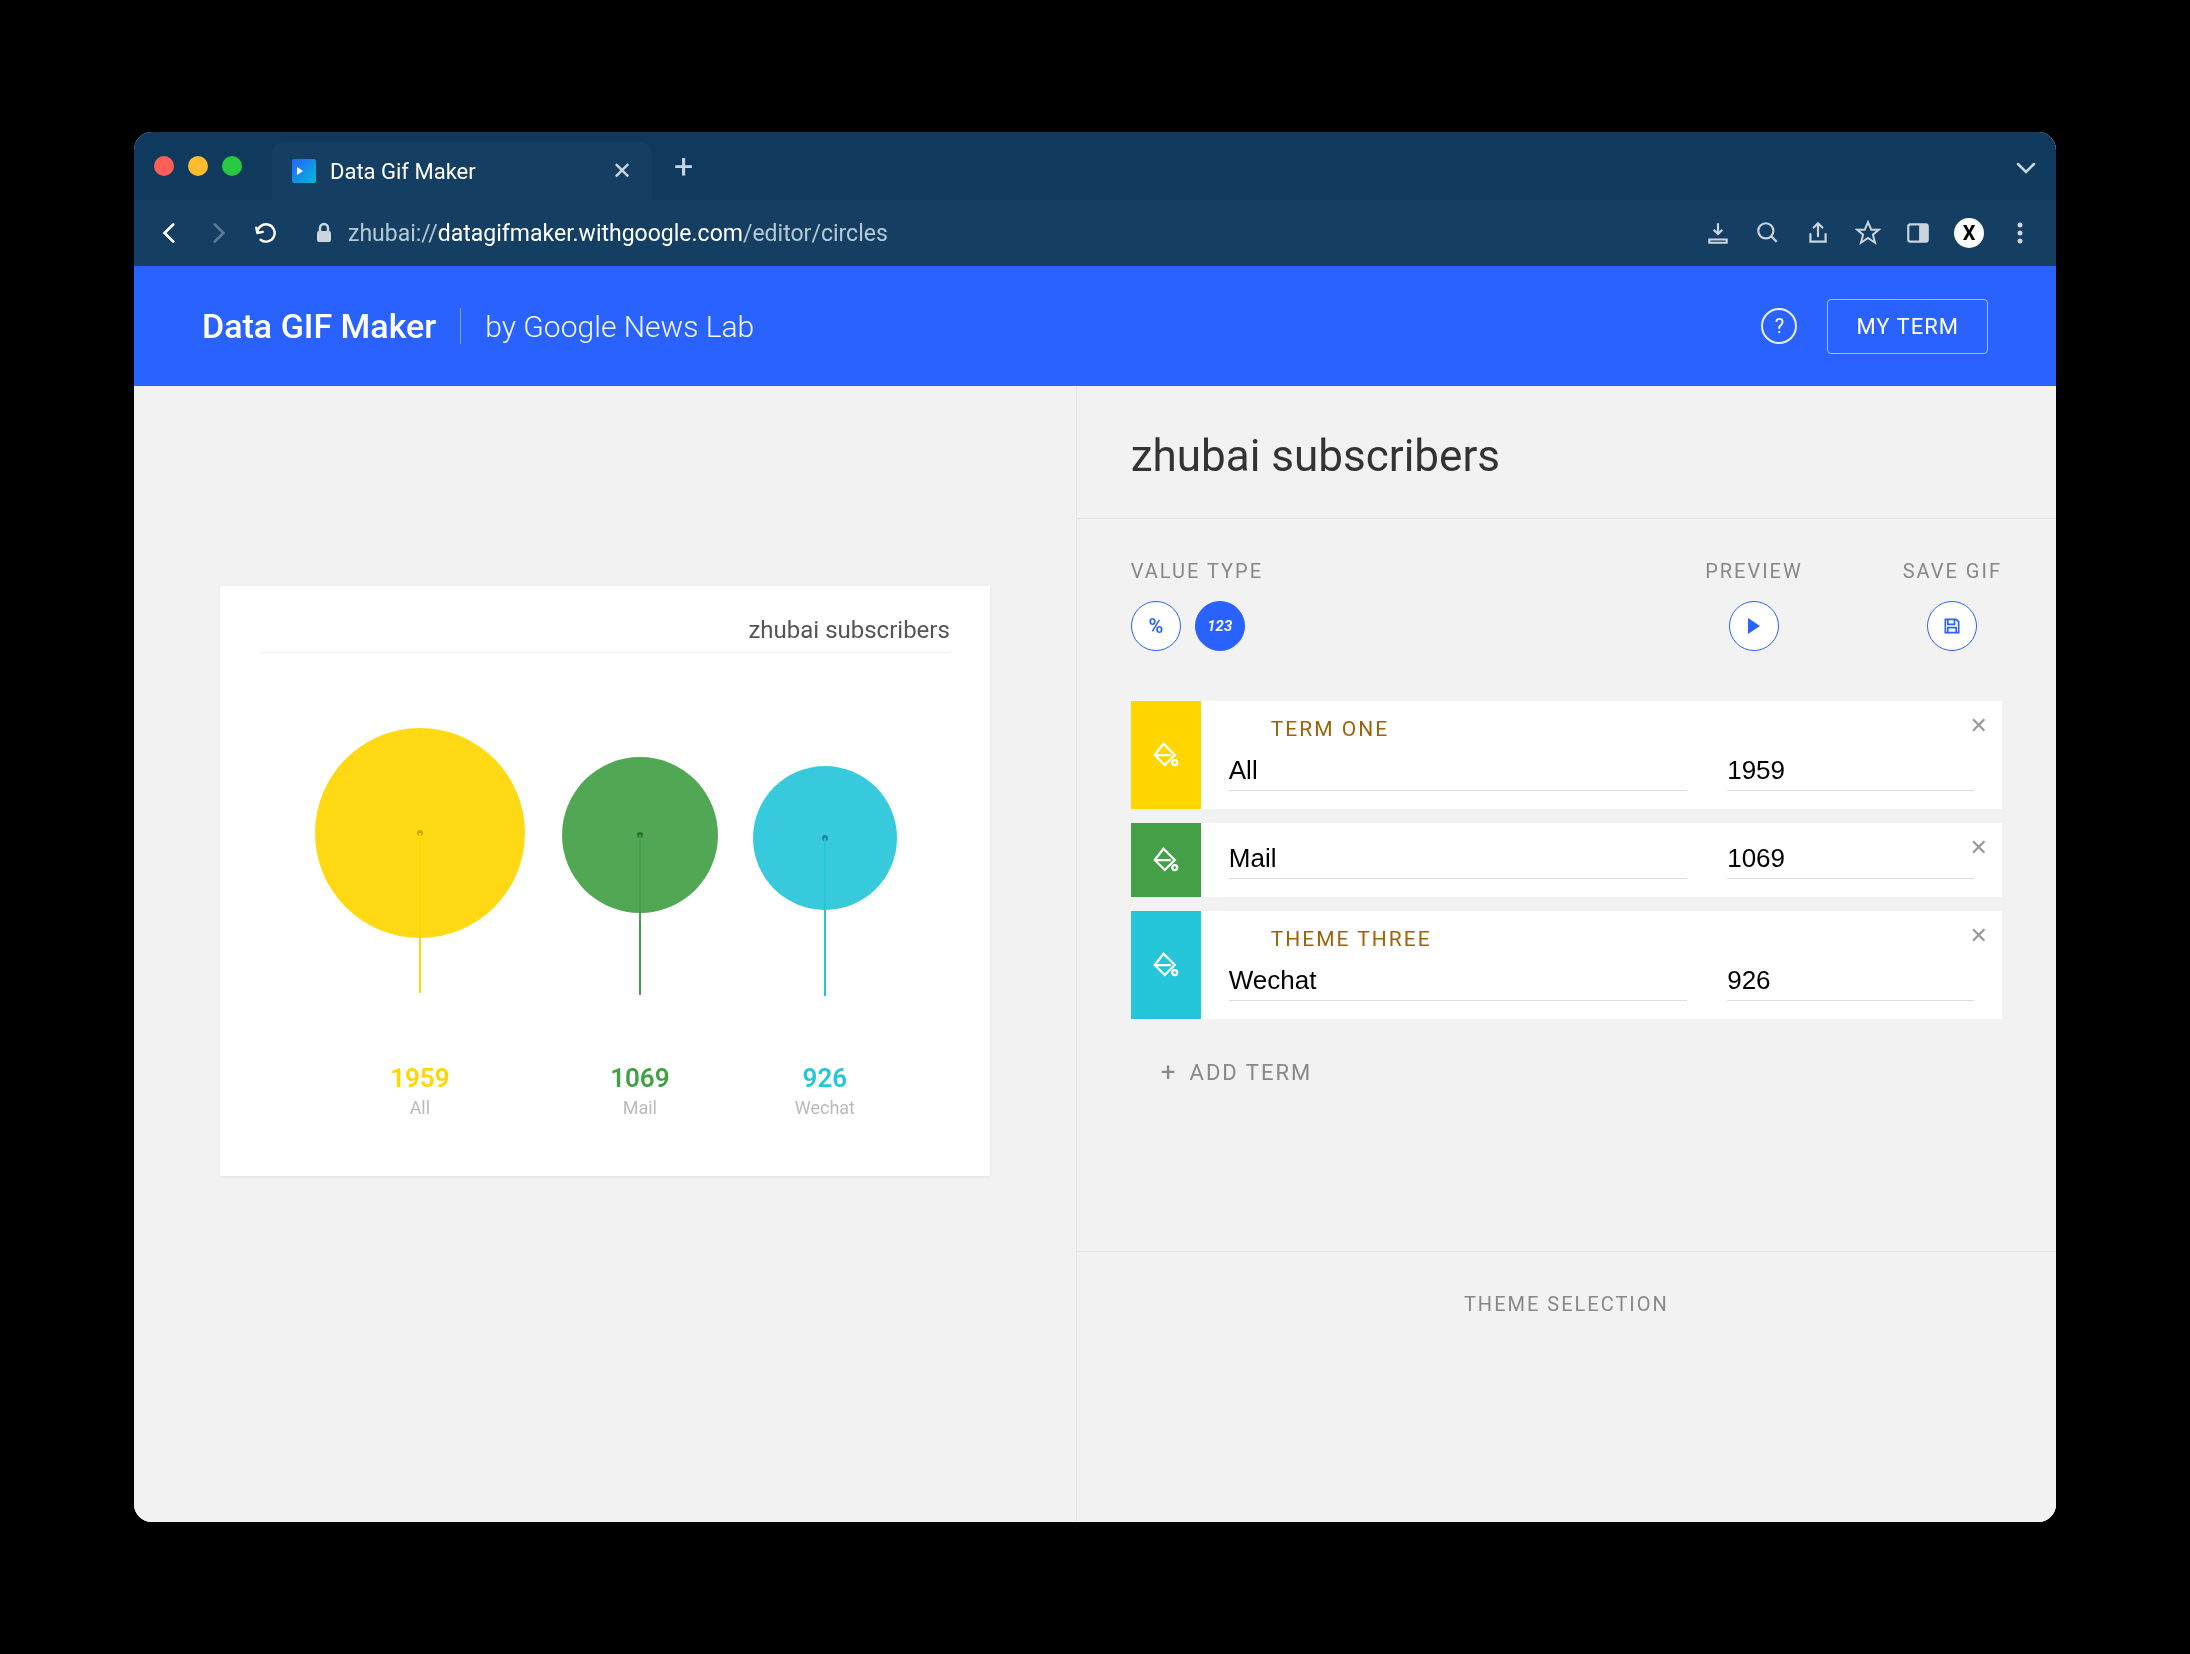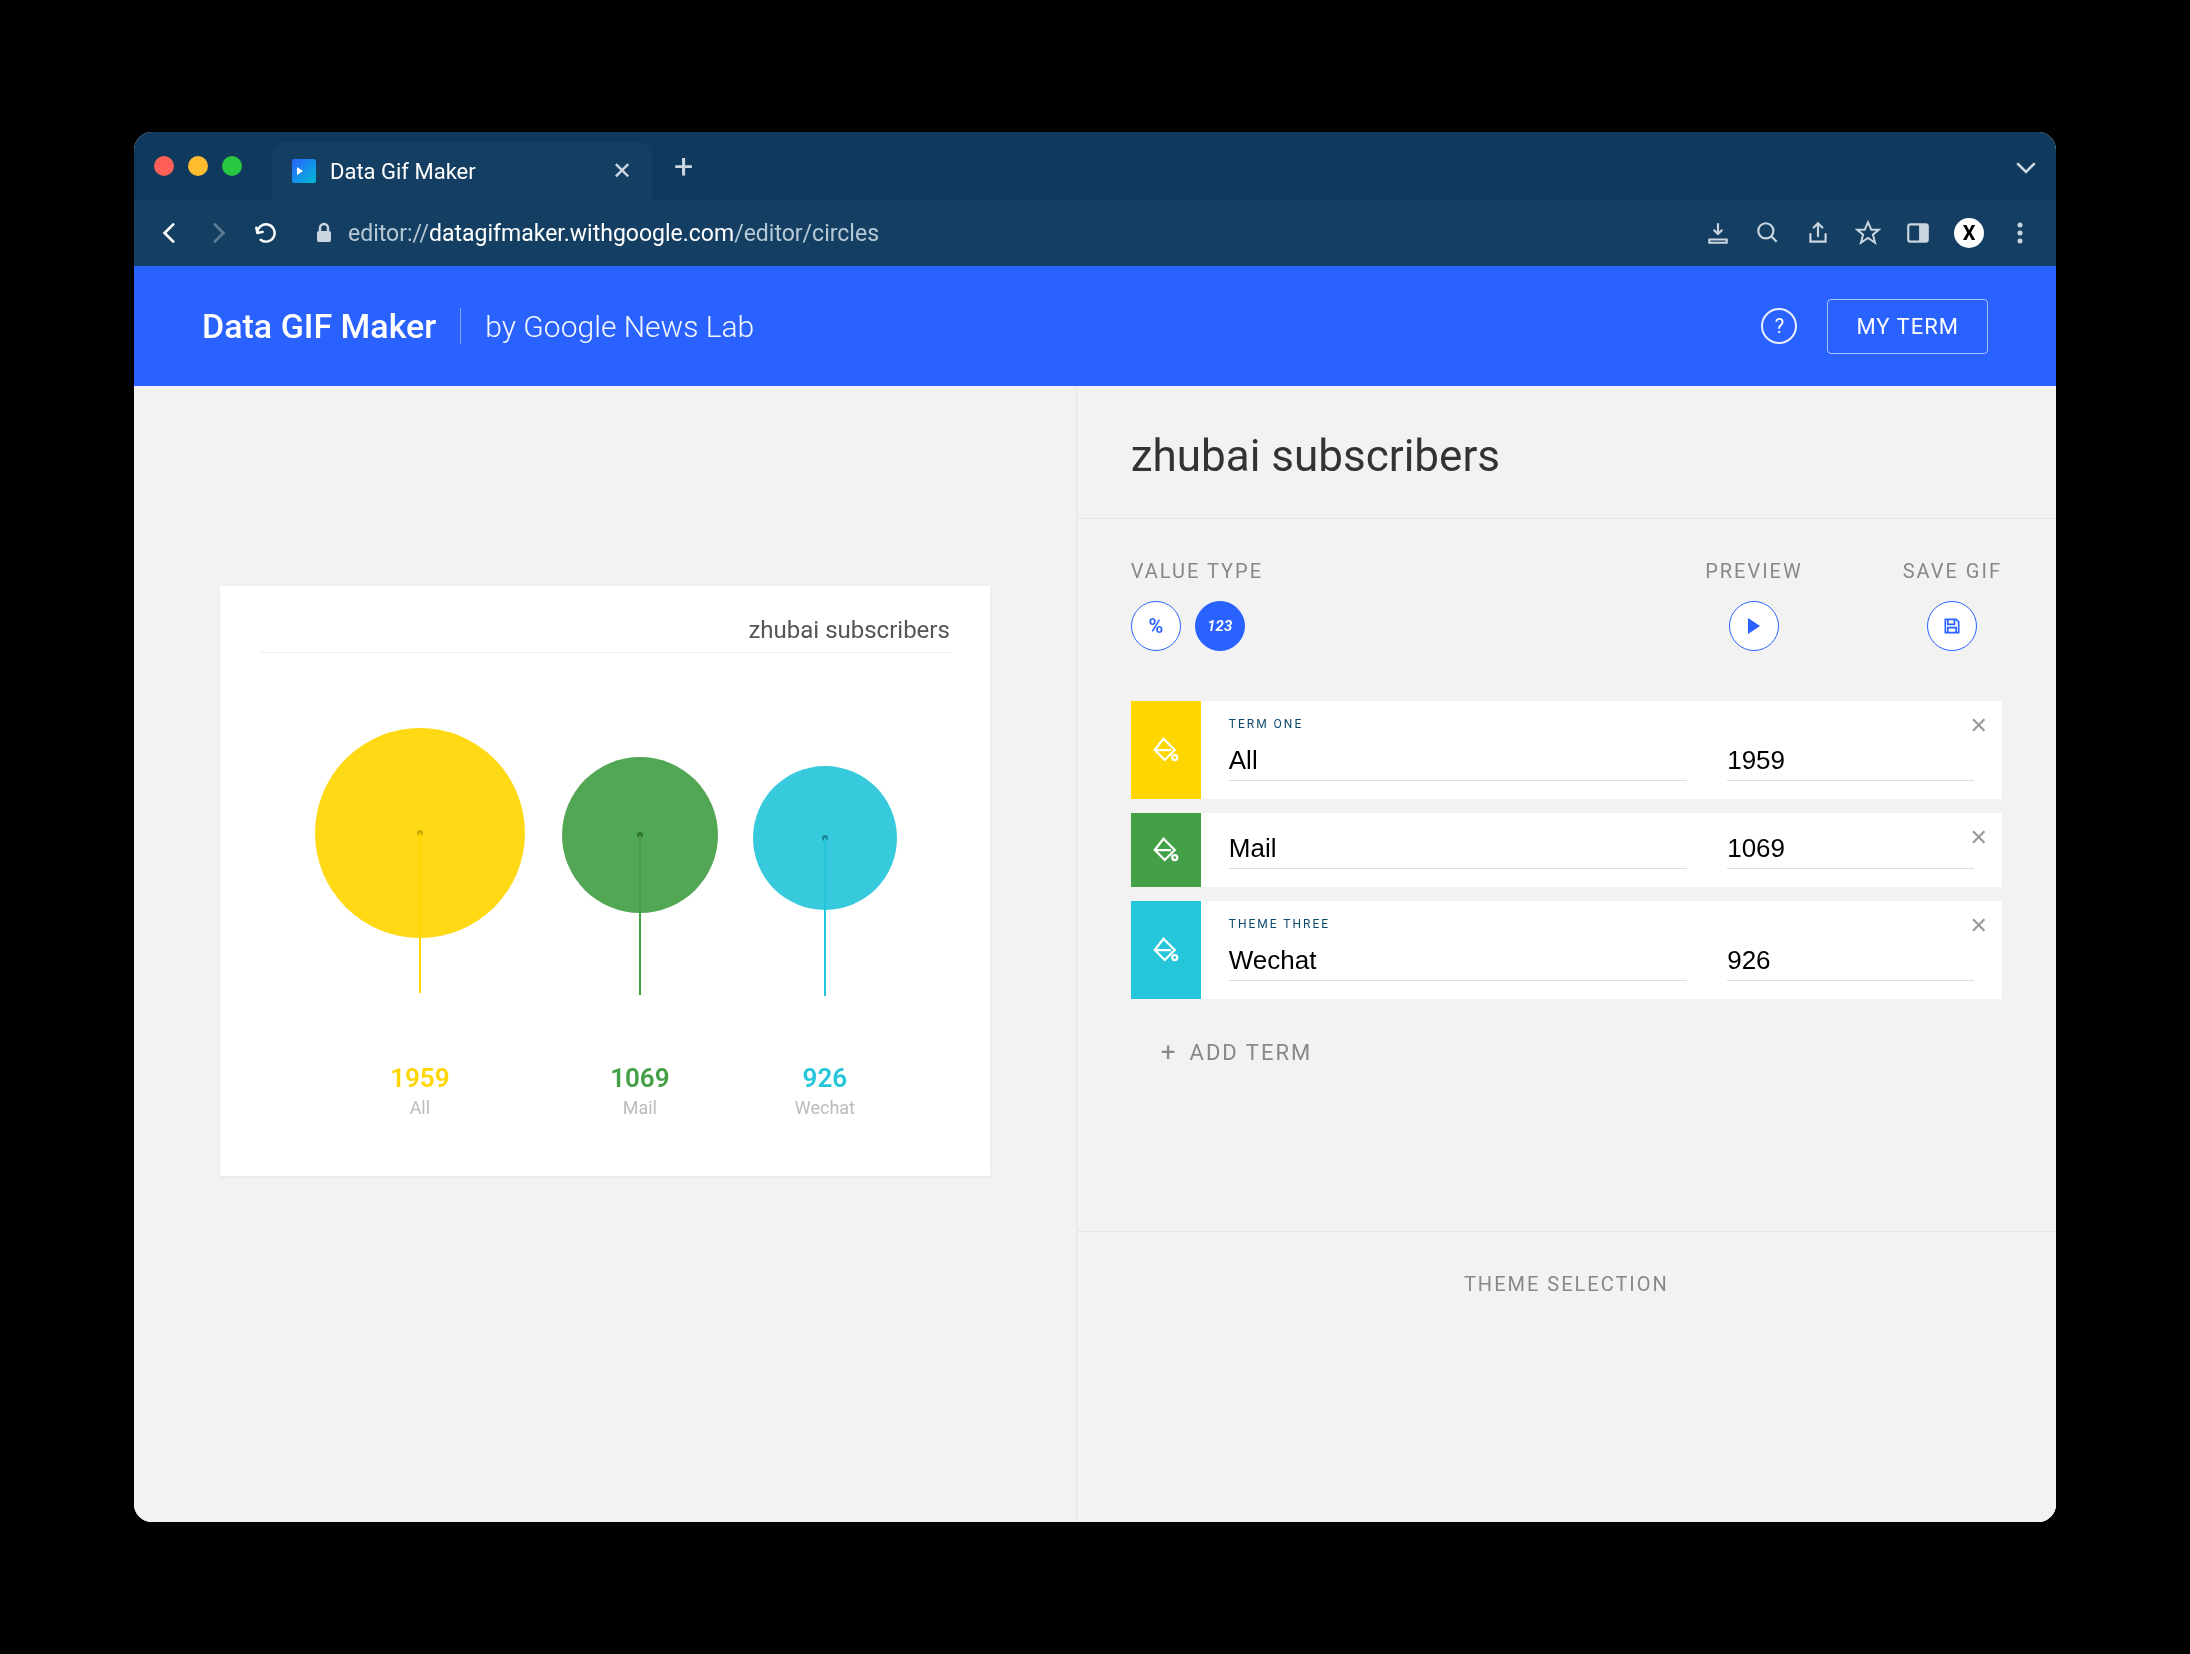--- a/index.html
+++ b/index.html
@@ -114,21 +114,21 @@
     .ctrl-btns { display:flex; gap:14px;}
     .round-btn { width:50px; height:50px; border-radius:50%; border:1.5px solid #2962ff; display:flex; align-items:center; justify-content:center; color:#2962ff; font-size:20px; font-weight:600; cursor:pointer; background:#fff;}
     .round-btn.filled { background:#2962ff; color:#fff; border-color:#2962ff;}
     .round-btn.sm-txt{font-size:15px;font-style:italic;}
     
     .terms { padding: 0 54px; background:#f2f2f2;}
     .term-row { display:flex; background:#fff; margin-bottom:14px; position:relative;}
     .term-color { width:70px; display:flex; align-items:center; justify-content:center; color:#fff;}
     .term-color svg{width:30px;height:30px;}
     .term-body { flex:1; padding: 16px 28px 18px;}
-    .term-label { font-size:12px; letter-spacing:2px; color:#0c4a6e; margin-bottom:10px;}
+    .term-label { font-size:21px; letter-spacing:2px; color:#a16207; margin-bottom:10px;margin-left:42px;}
     .term-fields { display:flex; gap:40px;}
     .term-fields input { border:none; border-bottom:1px solid #ddd; font-size:26px; padding:4px 0; outline:none; background:transparent; width:100%;}
     .term-name-f { flex: 1.3;}
     .term-val-f { flex: 0.7;}
     .term-close { position:absolute; top:12px; right:14px; color:#999; font-size:22px; cursor:pointer;}
     .add-term { display:flex; align-items:center; gap:12px; padding: 24px 30px; color:#888; font-size:22px; letter-spacing:2px; cursor:pointer;}
     .theme-sec { border-top:1px solid #e5e5e5; padding: 40px 54px; margin-top:140px;text-align:center;}
     .theme-sec span { font-size:20px; letter-spacing:2px; color:#888;}
   </style>
 </head>
@@ -169,21 +169,21 @@
     <div class="tbicon">
       <svg width="26" height="26" viewBox="0 0 24 24">
           <path d="M4 12 a8 8 0 1 1 3 6.2 M4 12 l-1 -5 M4 12 l5 -1" stroke="#fff" stroke-width="2.2" fill="none" stroke-linecap="round"></path>
         </svg>
     </div>
     <div class="addr">
       <svg width="20" height="24" viewBox="0 0 20 24">
           <rect x="3" y="10" width="14" height="11" rx="2" fill="#cbd5e0"></rect>
           <path d="M6 10 V7 a4 4 0 0 1 8 0 V10" stroke="#cbd5e0" stroke-width="2.5" fill="none"></path>
         </svg>
-      <span><span>editor://</span><span class="white">datagifmaker.withgoogle.com</span><span>/editor/circles</span></span>
+      <span><span>zhubai://</span><span class="white">datagifmaker.withgoogle.com</span><span>/editor/circles</span></span>
     </div>
     <div class="rt-icons">
       <div class="tbicon">
           <svg width="26" height="26" viewBox="0 0 24 24">
             <path d="M12 3 v10 M8 9 l4 4 l4 -4 M4 18 h16 v3 h-16 z" stroke="#cbd5e0" stroke-width="2" fill="none"></path>
           </svg>
         </div>
       <div class="tbicon">
           <svg width="26" height="26" viewBox="0 0 24 24">
             <circle cx="10" cy="10" r="7" stroke="#cbd5e0" stroke-width="2" fill="none"></circle>

